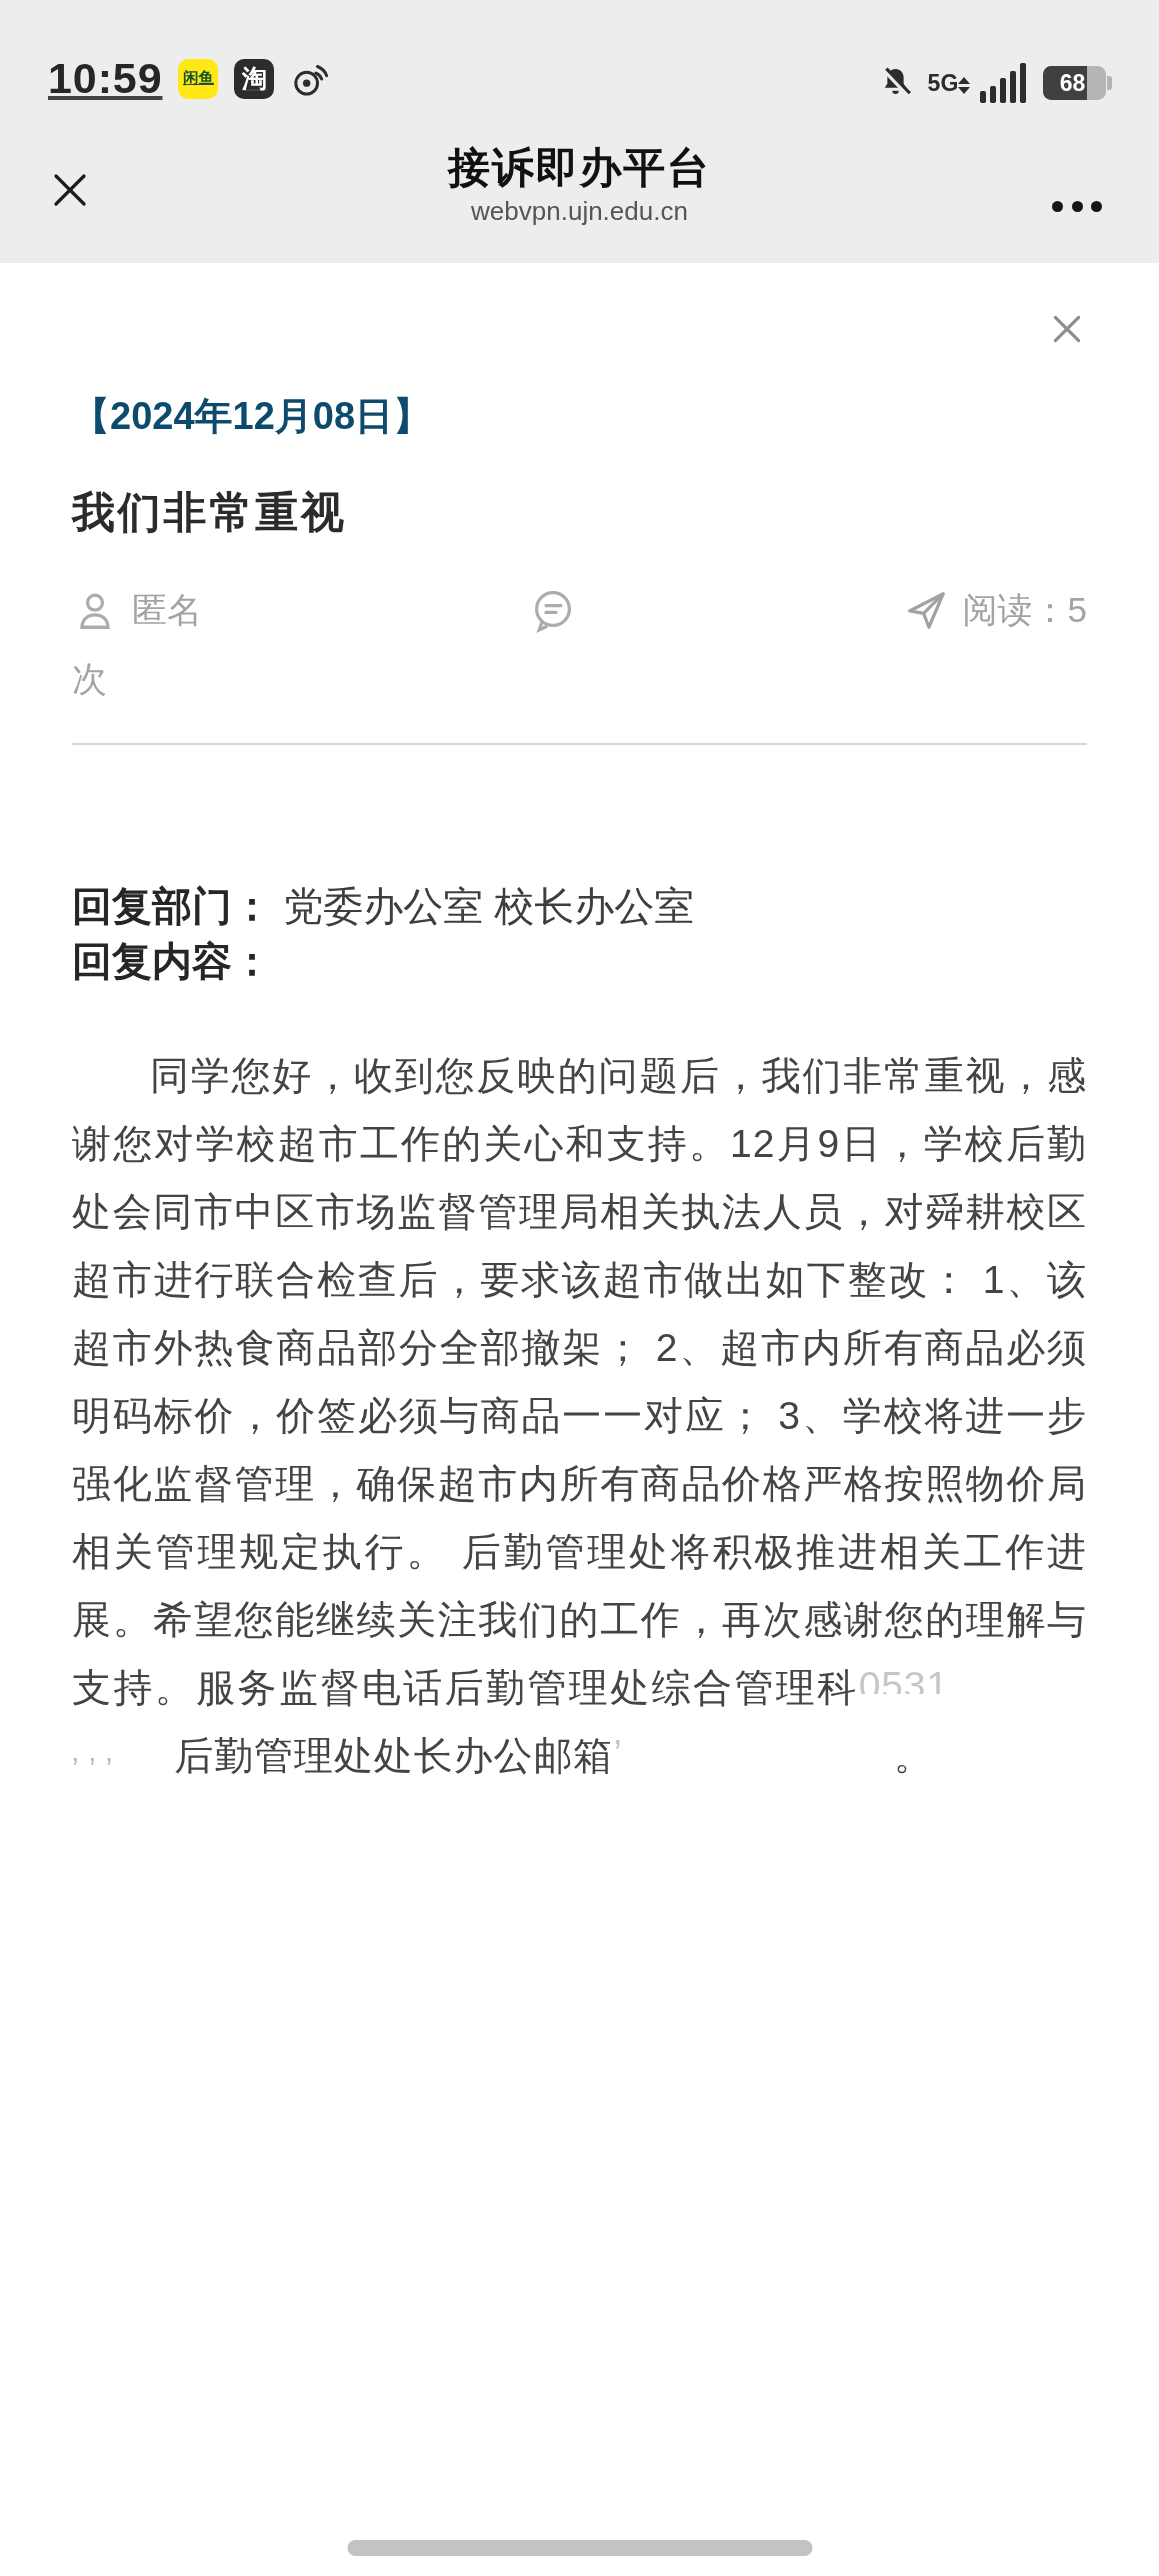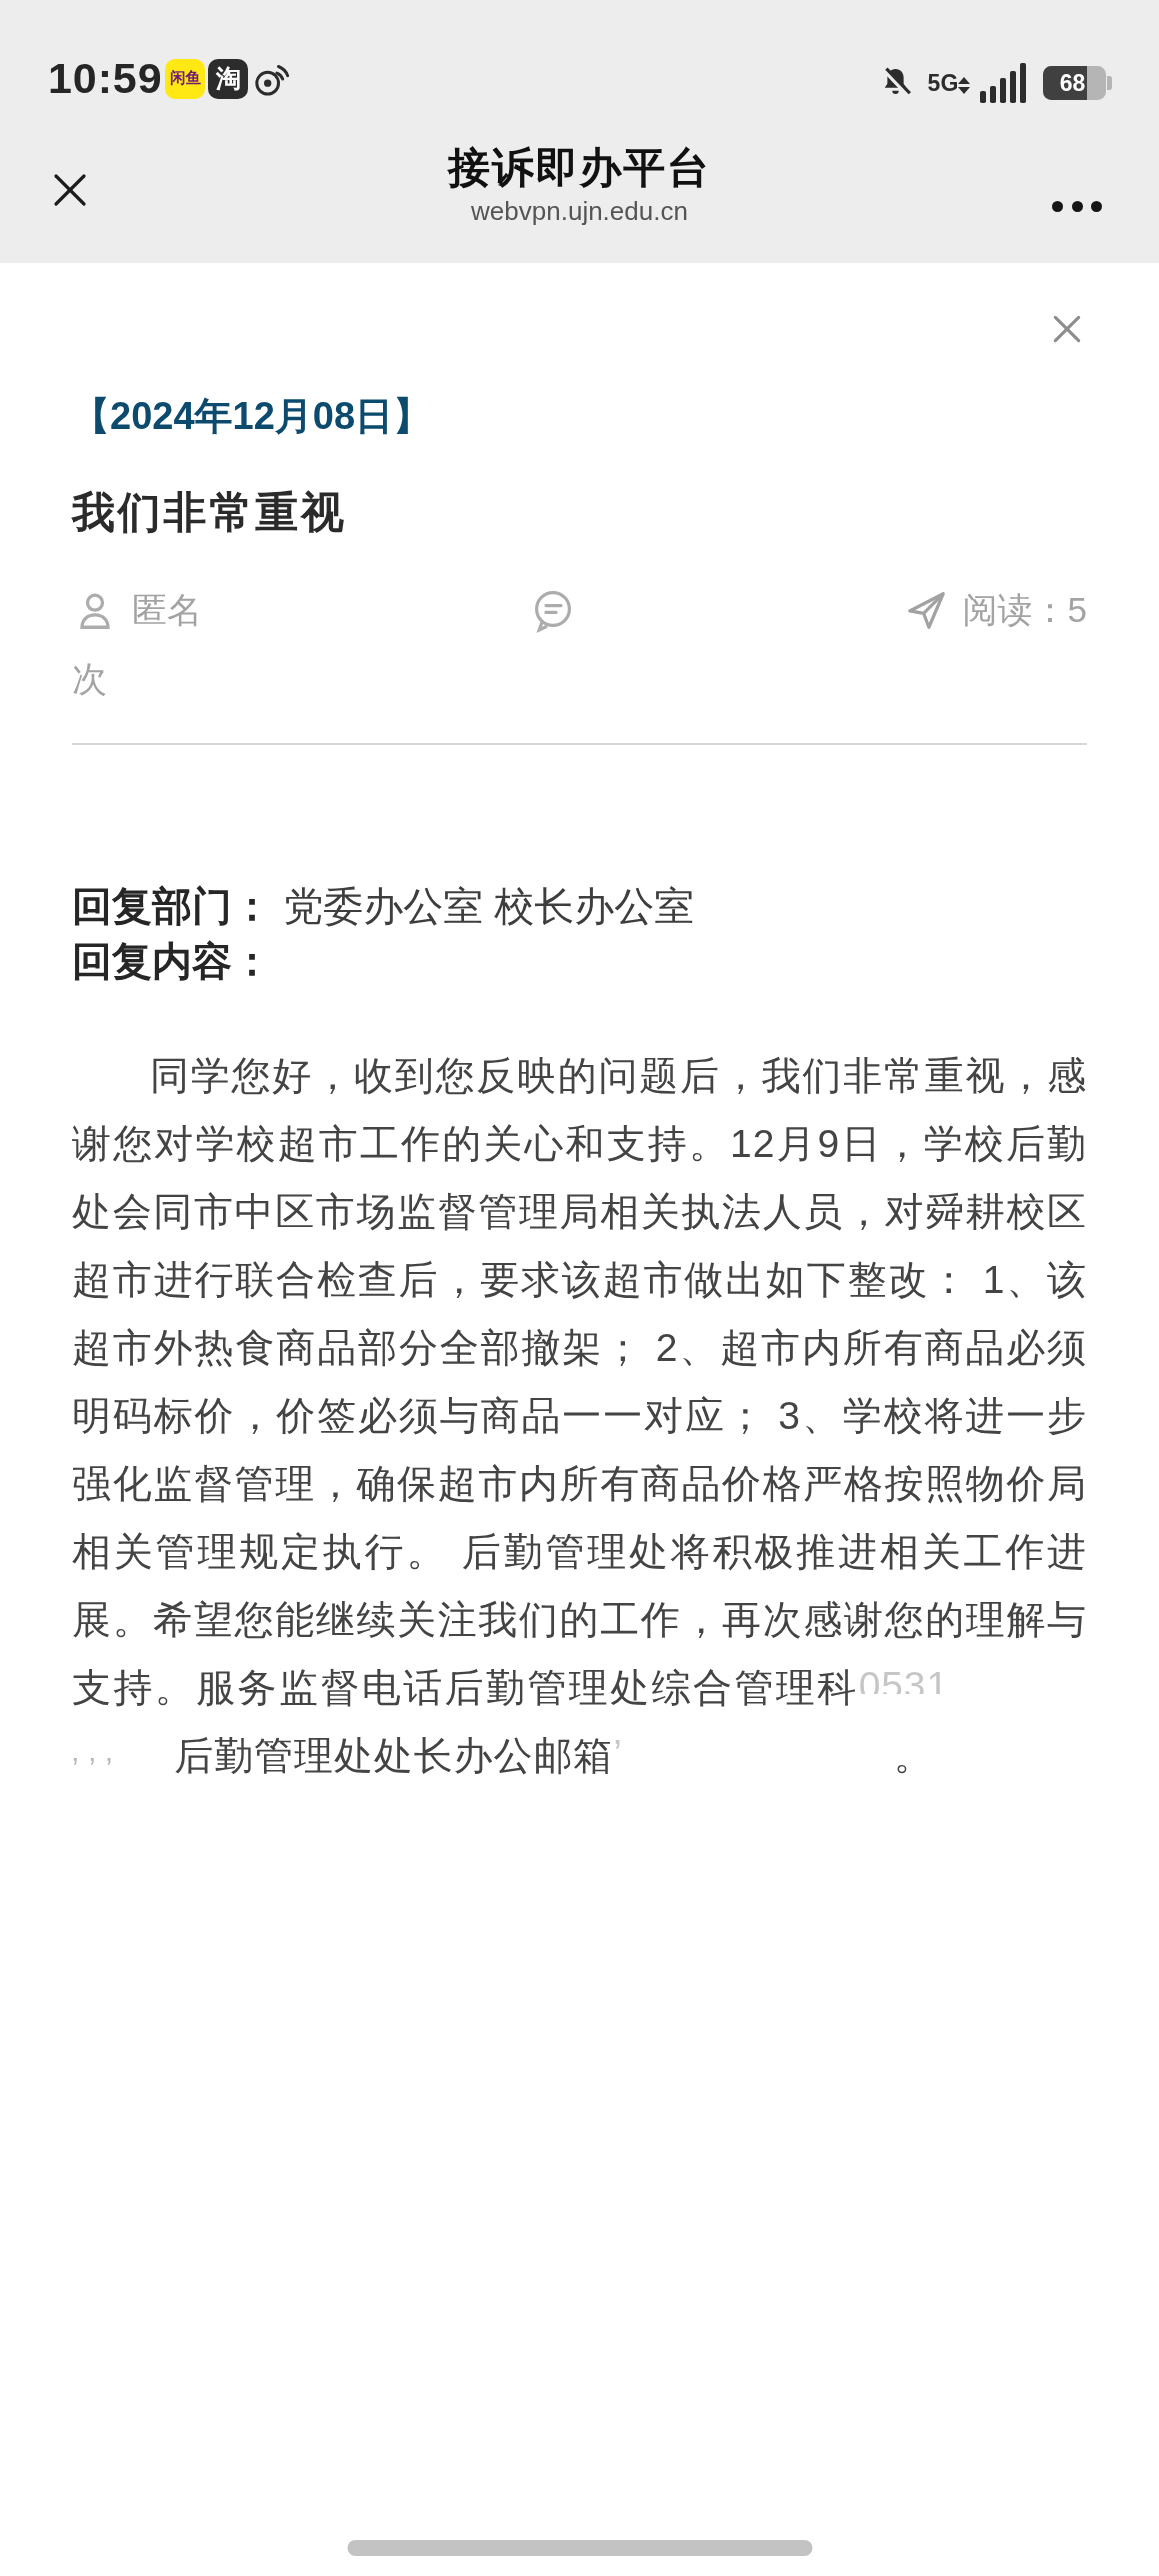--- a/index.html
+++ b/index.html
@@ -11,25 +11,25 @@
     color:#434343;
     overflow:hidden;
   }
 
   
   .status-bar{
     height:118px; background:#ededed;
     display:flex; justify-content:space-between; align-items:flex-end;
     padding:0 53px 14.7px 48px;
   }
-  .sb-left{ display:flex; align-items:center; gap:3px; }
+  .sb-left{ display:flex; align-items:center; gap:16px;text-decoration:underline; }
   .sb-time{ font-size:43px; font-weight:bold; color:#262626; letter-spacing:0.9px; }
   .app-icon{ width:40px; height:40px; border-radius:10px;
     display:flex; align-items:center; justify-content:center; }
-  .app-icon.xianyu{ background:#ffe813; color:#701a75; font-size:15.6px; font-weight:bold; }
+  .app-icon.xianyu{ background:#ffe813; color:#14532d; font-size:15.6px; font-weight:bold; }
   .app-icon.taobao{ background:#2c2c2c; color:#ffffff; font-size:25px; font-weight:bold; }
   .app-icon.weibo{ background:transparent; }
   .sb-right{ display:flex; align-items:center; gap:13px; }
   .net{ display:flex; flex-direction:row; align-items:center; line-height:1; margin-right:-3.7px;}
   .net-5g{ font-size:23px; font-weight:bold; color:#2c2c2c; }
   .net-arrows{ display:flex; flex-direction:column; gap:2.8px; margin-top:4.6px; }
   .tri-up{ width:0; height:0; border-left:6.4px solid transparent; border-right:6.4px solid transparent; border-bottom:7.4px solid #2c2c2c; }
   .tri-dn{ width:0; height:0; border-left:6.4px solid transparent; border-right:6.4px solid transparent; border-top:7.4px solid #2c2c2c; }
   .sig{ display:flex; align-items:flex-end; gap:3.7px; height:40px; }
   .sig i{ display:block; width:6.4px; background:#2c2c2c; border-radius:1.8px; }

